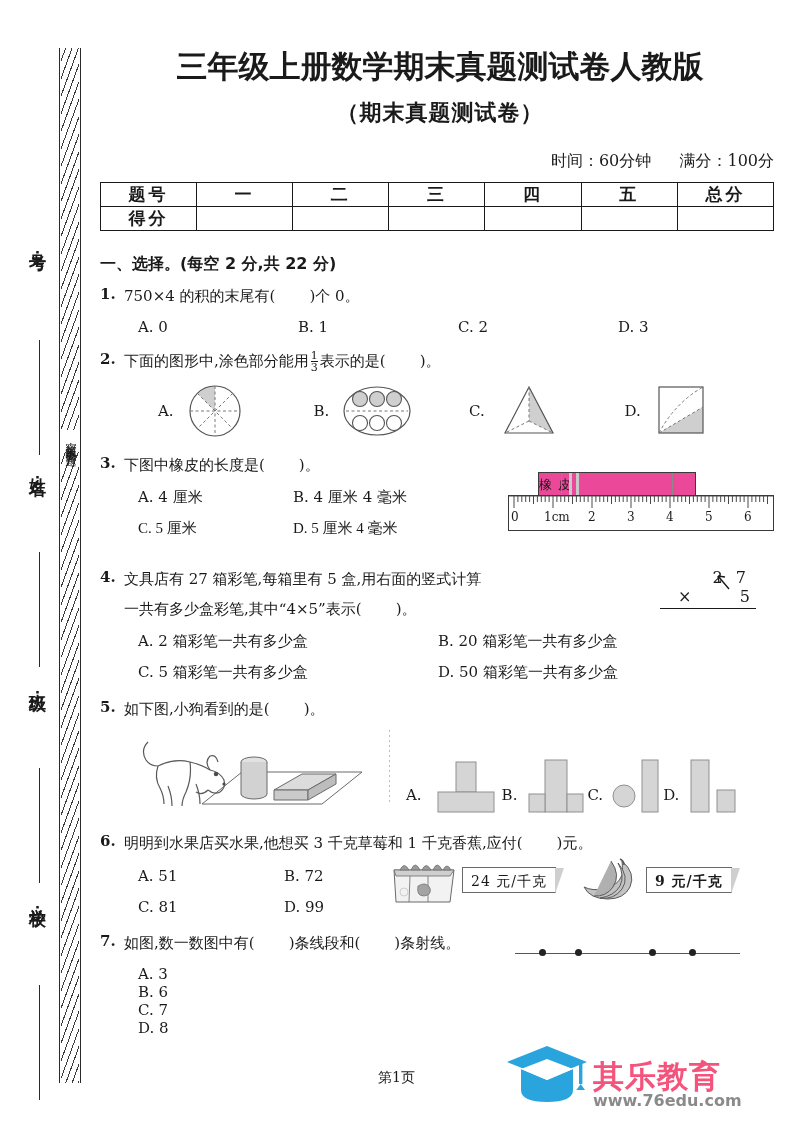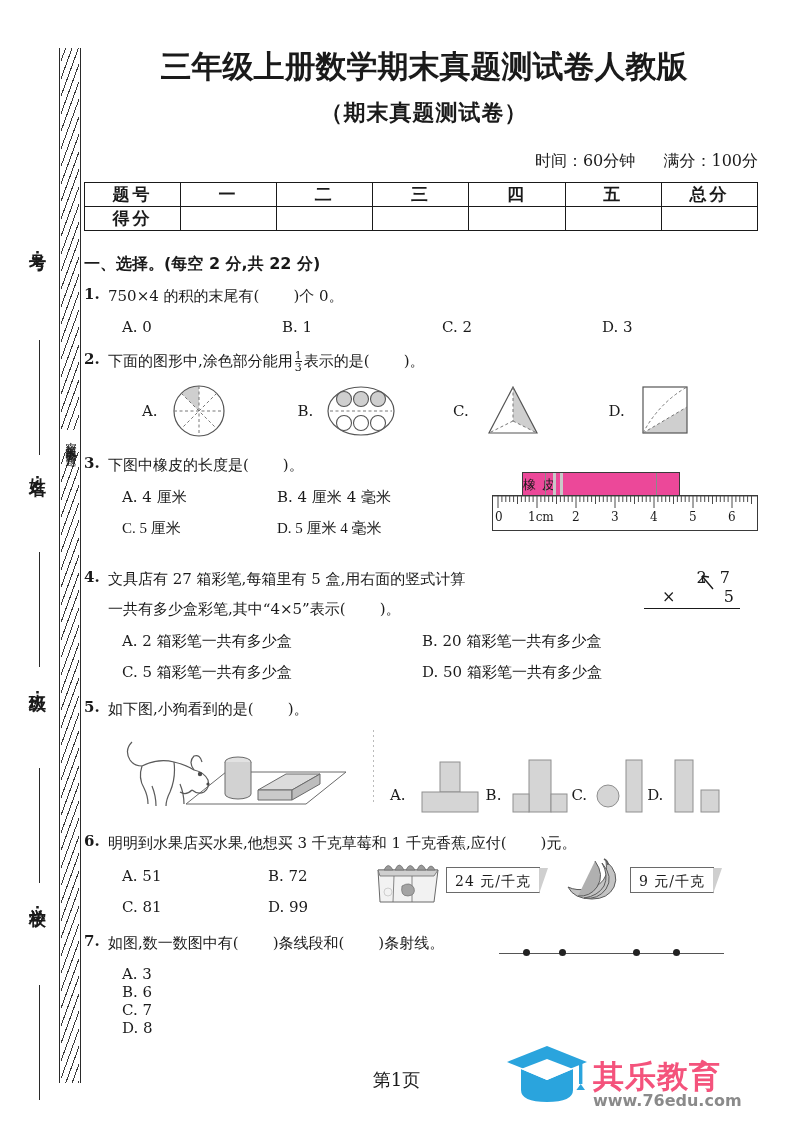--- a/index.html
+++ b/index.html
@@ -31,21 +31,21 @@
   .info-col { position: absolute; left: 18px; top: 40px; width: 40px; height: 1040px; }
   .info-item {
     position: absolute; left: 6px; width: 26px;
     writing-mode: vertical-rl; text-orientation: upright;
     font-size: 17px; font-weight: 700; letter-spacing: 1px;
     white-space: nowrap; font-family: "DejaVu Sans", sans-serif;
   }
   .info-rule { position: absolute; left: 21px; width: 1px; background: #2a2a2a; }
 
   
-  .body { position: absolute; left: 84px; top: 44px; width: 680px; }
+  .body { position: absolute; left: 100px; top: 44px; width: 680px; }
 
   .title {
     font-size: 31px; font-weight: 700; text-align: center;
     letter-spacing: 0px; line-height: 44px;
     font-family: "DejaVu Serif", serif;
   }
   .subtitle {
     font-size: 22px; font-weight: 700; text-align: center;
     margin-top: 10px; letter-spacing: 1px;
     font-family: "DejaVu Serif", serif;
@@ -151,21 +151,21 @@
     border-left: 9px solid #cfcfcf; border-bottom: 26px solid transparent;
   }
 
   
   .linefig { position: absolute; right: 40px; top: 14px; width: 225px; height: 16px; }
   .linefig .ln { position: absolute; left: 0; top: 7px; width: 100%; height: 1.6px; background: #555; }
   .linefig .dot { position: absolute; top: 3px; width: 7px; height: 7px; border-radius: 50%; background: #222; }
 
   
   .footer { position: absolute; left: 0; top: 1068px; width: 793px; text-align: center; }
-  .pagenum { font-size: 18px; font-family: "DejaVu Serif", serif; }
+  .pagenum { font-size: 14px; font-family: "DejaVu Serif", serif; }
   .watermark { position: absolute; left: 505px; top: 1040px; display: flex; align-items: center; }
   .wm-text { margin-left: 4px; }
   .wm-brand { font-size: 31px; font-weight: 700; letter-spacing: 1px;
               font-family: "DejaVu Sans", sans-serif; line-height: 32px; margin-top: 20px; }
   .wm-url { font-size: 16px; font-weight: 700; font-family: "DejaVu Sans", sans-serif;
             color: #8a8a8a; line-height: 18px; }
 </style>
 </head>
 <body>
 
@@ -548,21 +548,21 @@
         <div class="pricetag" style="margin-left:2px;">24 元/千克</div>
 
         <svg width="66" height="50" viewBox="0 0 66 50" style="margin-left:22px;">
           <g fill="#c3c3c3" stroke="#5a5a5a" stroke-width="1">
             <path d="M44 6 q14 12 8 26 q-6 12 -22 12 q-18 0 -24 -12 q8 4 20 2 q14 -3 18 -14 q1 -8 0 -14 z"></path>
             <path d="M40 8 q12 14 4 26 q-8 11 -22 9 q14 -2 20 -12 q5 -11 -2 -23 z"></path>
             <path d="M33 6 q10 14 2 26 q-7 10 -19 9" fill="#b0b0b0"></path>
           </g>
           <path d="M42 4 q4 2 4 6" stroke="#5a5a5a" stroke-width="1.6" fill="none"></path>
         </svg>
-        <div class="pricetag" style="margin-left:2px;">9 元/千克</div>
+        <div class="pricetag" style="margin-left:2px;font-weight:bold;">9 元/千克</div>
       </div>
     </div>
 
     <div class="q" style="margin-top:16px;">
       <div class="num">7.</div>
       <div class="stem">
         <span>如图,数一数图中有(</span><span class="blank"></span><span>)条线段和(</span><span class="blank"></span><span>)条射线。</span>
       </div>
       <div class="opts tight" style="margin-top:11px;flex-direction:column;">
         <div>A. 3</div>

